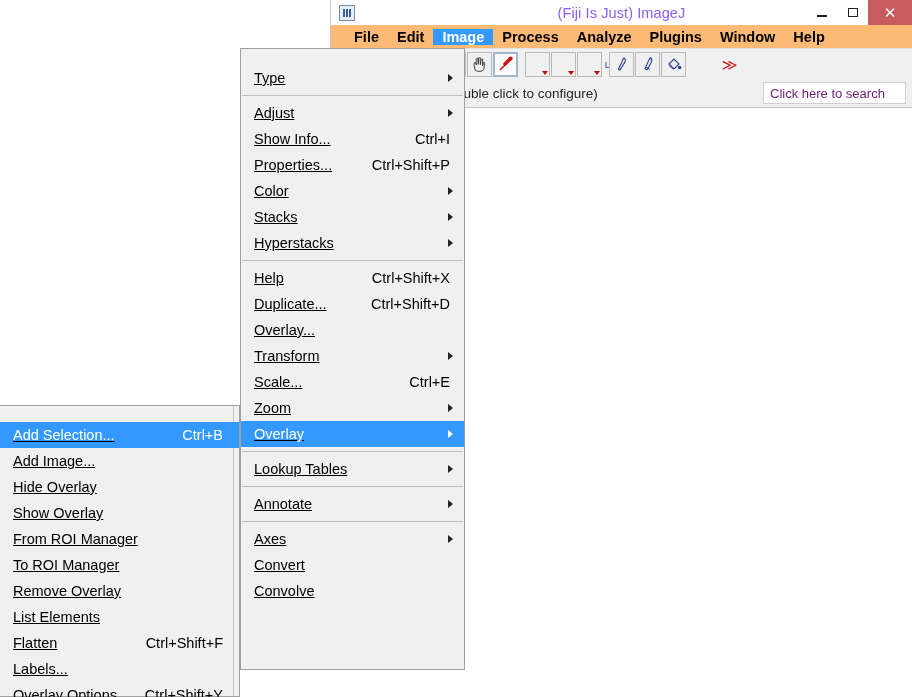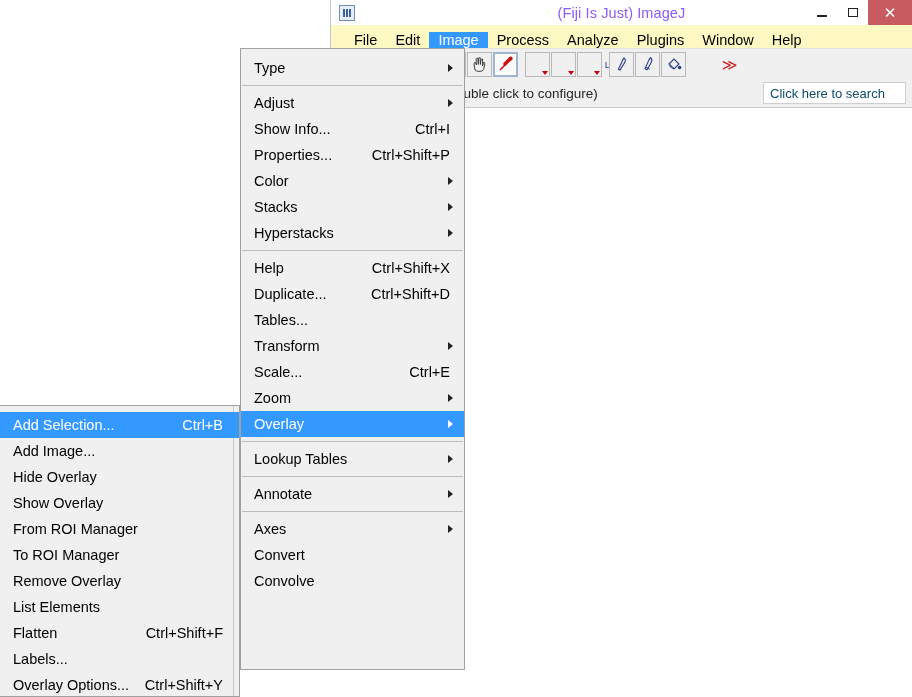--- a/index.html
+++ b/index.html
@@ -113,25 +113,26 @@
   .win-btn .closeglyph {
     color: #ffffff;
     font-size: 15px;
     line-height: 1;
     font-family: "Liberation Sans", sans-serif;
   }
 
   
   .menubar {
     height: 23px;
-    background: #fef9c3;
-    display: flex;
-    align-items: flex-end;
+    background: #fdba74;
+    display: flex;
+    align-items: center;
     padding-left: 14px;
     box-sizing: border-box;
+    font-weight: bold;
   }
   .menubar-item {
     padding: 0 9px;
     display: flex;
     align-items: center;
     font-size: 14.5px;
     color: #000000;
     white-space: nowrap;
   }
   .menubar-item.active {
@@ -215,32 +216,33 @@
     height: 22px;
     background: #ffffff;
     border: 1px solid #cfcfcf;
     box-sizing: border-box;
     display: flex;
     align-items: center;
     padding-left: 6px;
   }
   .search-box .ph {
     font-size: 13px;
-    color: #0c4a6e;
+    color: #701a75;
   }
 
   
   .popup {
     position: absolute;
     background: #f0f0f0;
     border: 1px solid #a0a0a0;
     box-sizing: border-box;
-    padding: 6px 0;
+    padding: 16px 0;
     font-size: 14.5px;
     color: #000000;
+    text-decoration: underline;
   }
   .popup.image-menu {
     left: 240px;
     top: 48px;
     width: 225px;
     height: 622px;
   }
   .popup.overlay-menu {
     left: 0px;
     top: 405px;
@@ -475,21 +477,21 @@
 
     <div class="mi">
       <span class="label">Help</span>
       <span class="accel">Ctrl+Shift+X</span>
     </div>
     <div class="mi">
       <span class="label">Duplicate...</span>
       <span class="accel">Ctrl+Shift+D</span>
     </div>
     <div class="mi">
-      <span class="label">Tables...</span>
+      <span class="label">Overlay...</span>
     </div>
     <div class="mi">
       <span class="label">Transform</span>
       <span class="arrow"></span>
     </div>
     <div class="mi">
       <span class="label">Scale...</span>
       <span class="accel">Ctrl+E</span>
     </div>
     <div class="mi">

